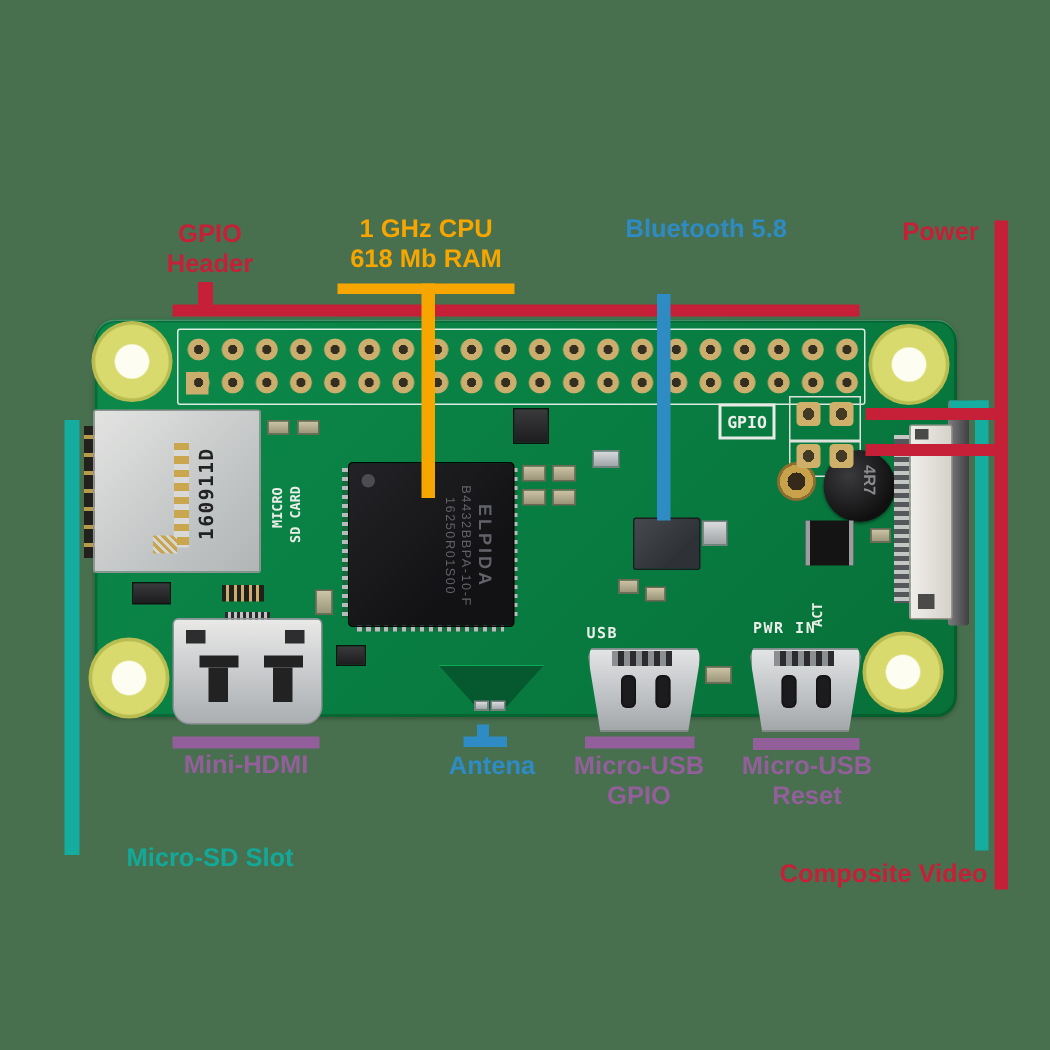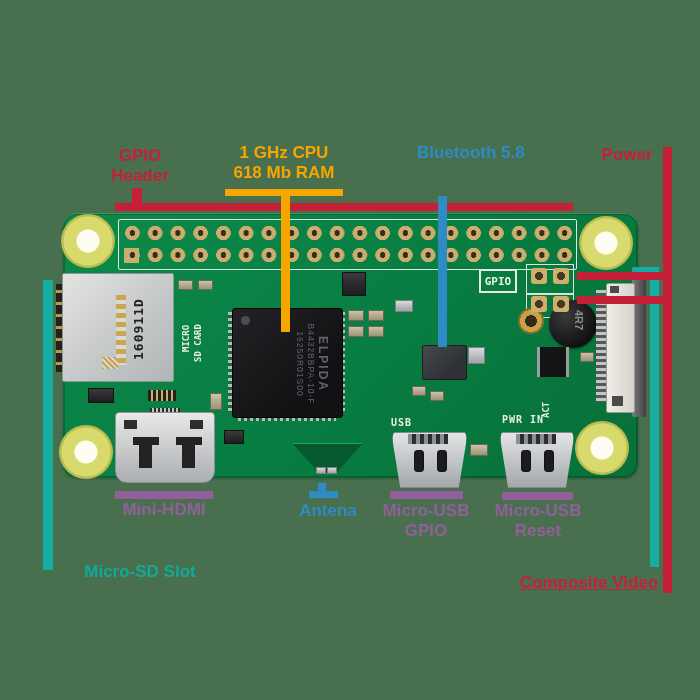--- a/index.html
+++ b/index.html
@@ -191,15 +191,15 @@
   <div class="abs callout blue" style="left:288px;top:501px;width:80px;">Antena</div>
   <div class="abs callout purple" style="left:376px;top:501px;width:100px;">
     <div>Micro-USB</div>
     <div>GPIO</div>
   </div>
   <div class="abs callout purple" style="left:488px;top:501px;width:100px;">
     <div>Micro-USB</div>
     <div>Reset</div>
   </div>
   <div class="abs callout teal" style="left:55px;top:546px;width:170px;text-align:center;margin-top:16px;">Micro-SD Slot</div>
-  <div class="abs callout red" style="left:514px;top:573px;width:150px;text-decoration:underline;">Composite Video</div>
+  <div class="abs callout red" style="left:514px;top:573px;width:150px;">Composite Video</div>
 
 </div>
 
 </body></html>

